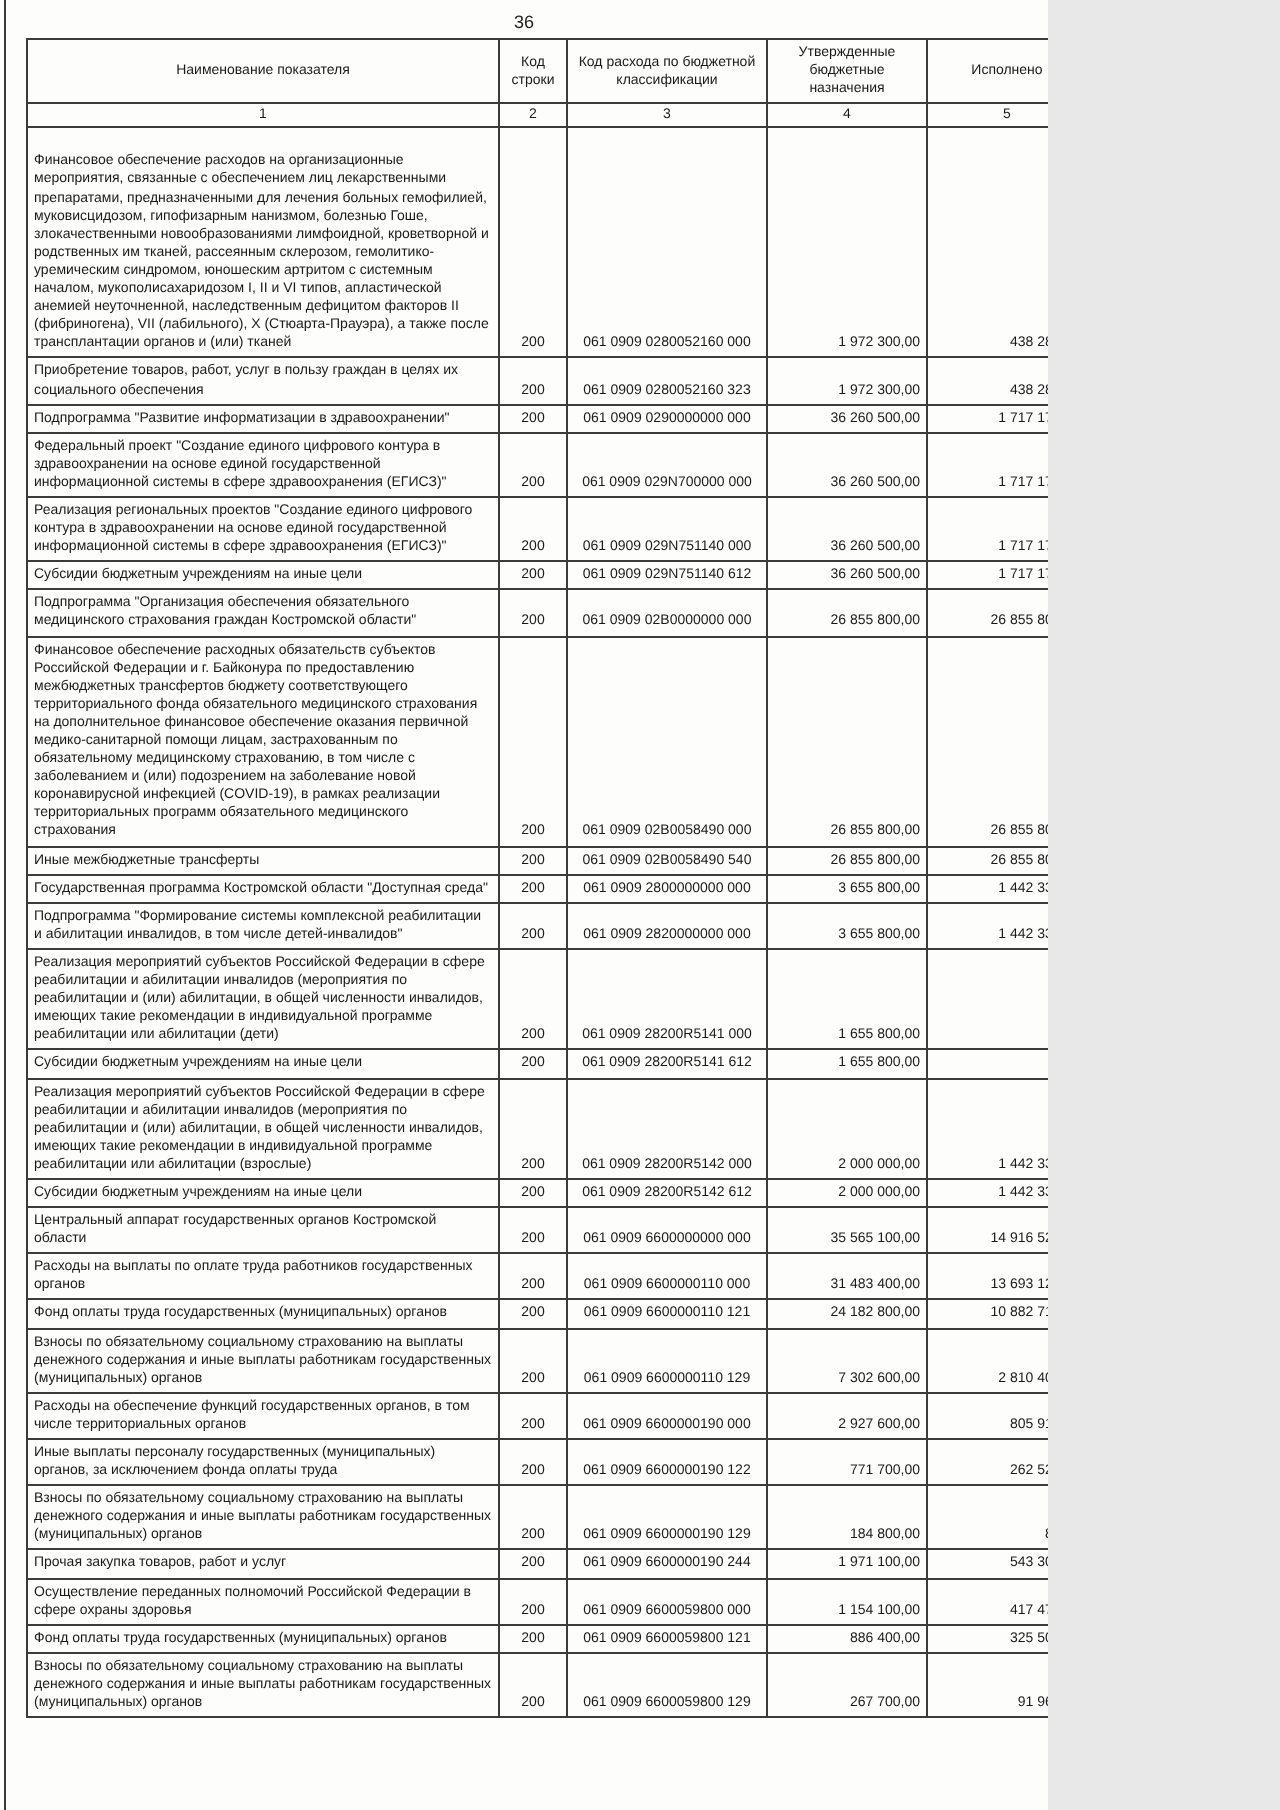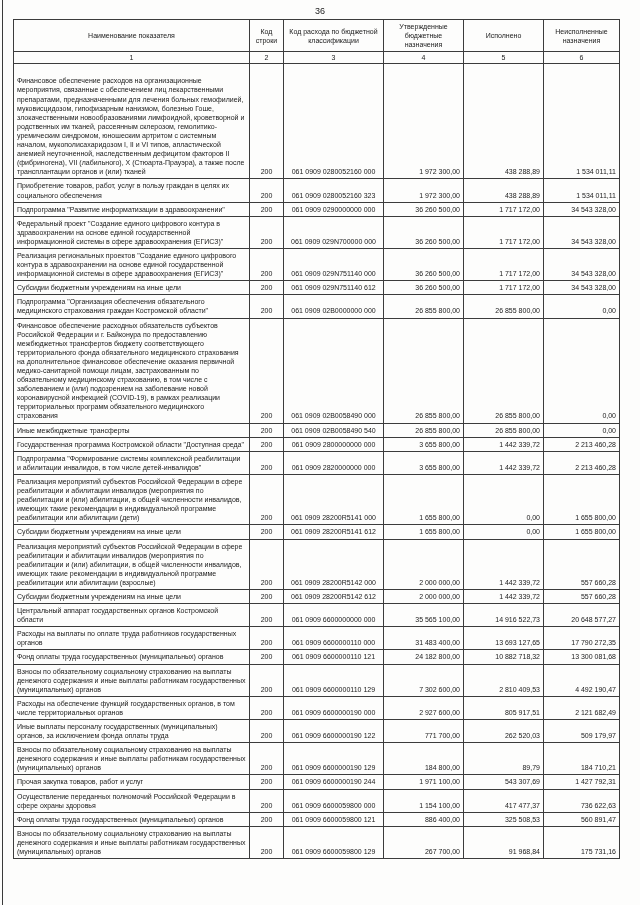--- a/index.html
+++ b/index.html
@@ -2,21 +2,21 @@
 <html><head>
 <meta charset="utf-8">
 <style>
   html, body {
     margin: 0;
     padding: 0;
     background: #e8e8e8;
   }
   .sheet {
     position: relative;
-    width: 640px;
+    width: 524px;
     height: 905px;
     background: #fdfdfc;
     overflow: hidden;
     font-family: "Liberation Sans", sans-serif;
     color: #1a1a1a;
   }
   .scan-edge {
     position: absolute;
     left: 2px;
     top: 0;

